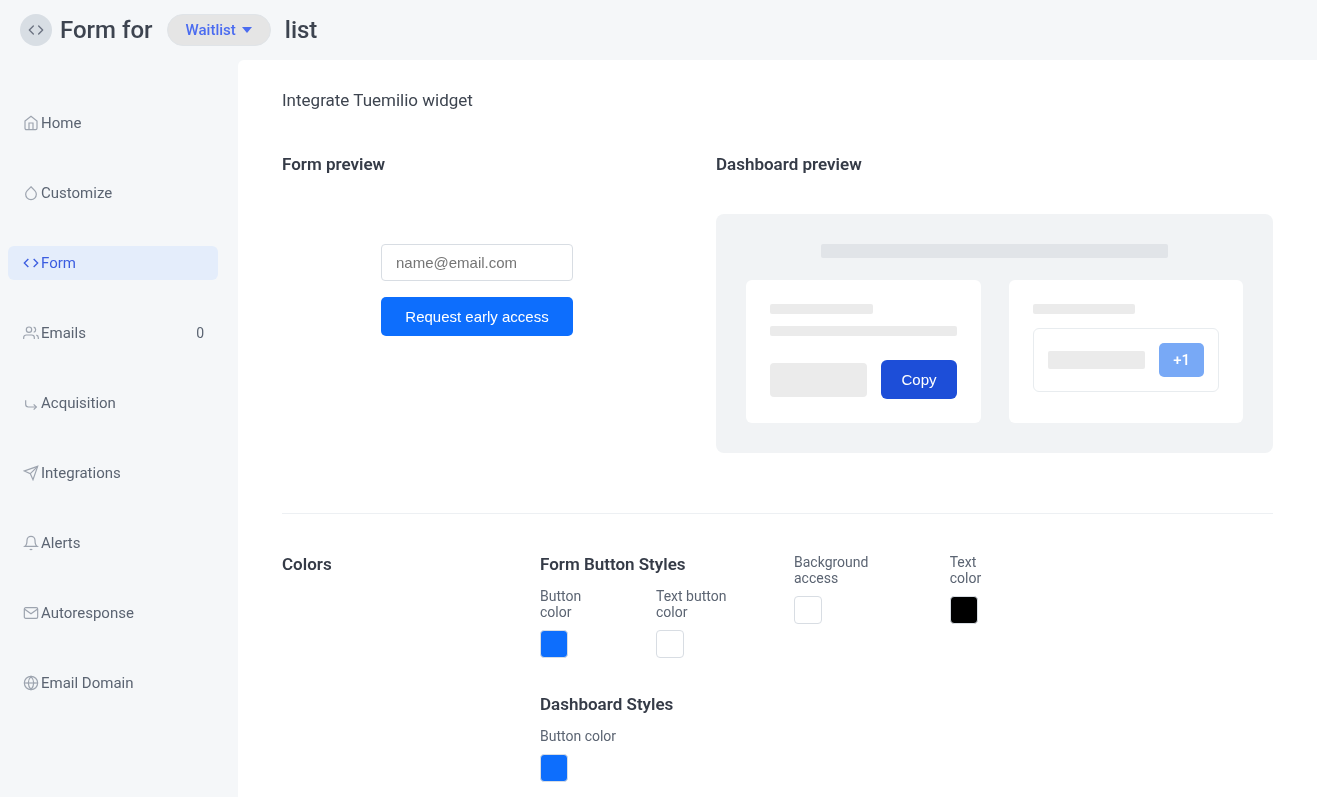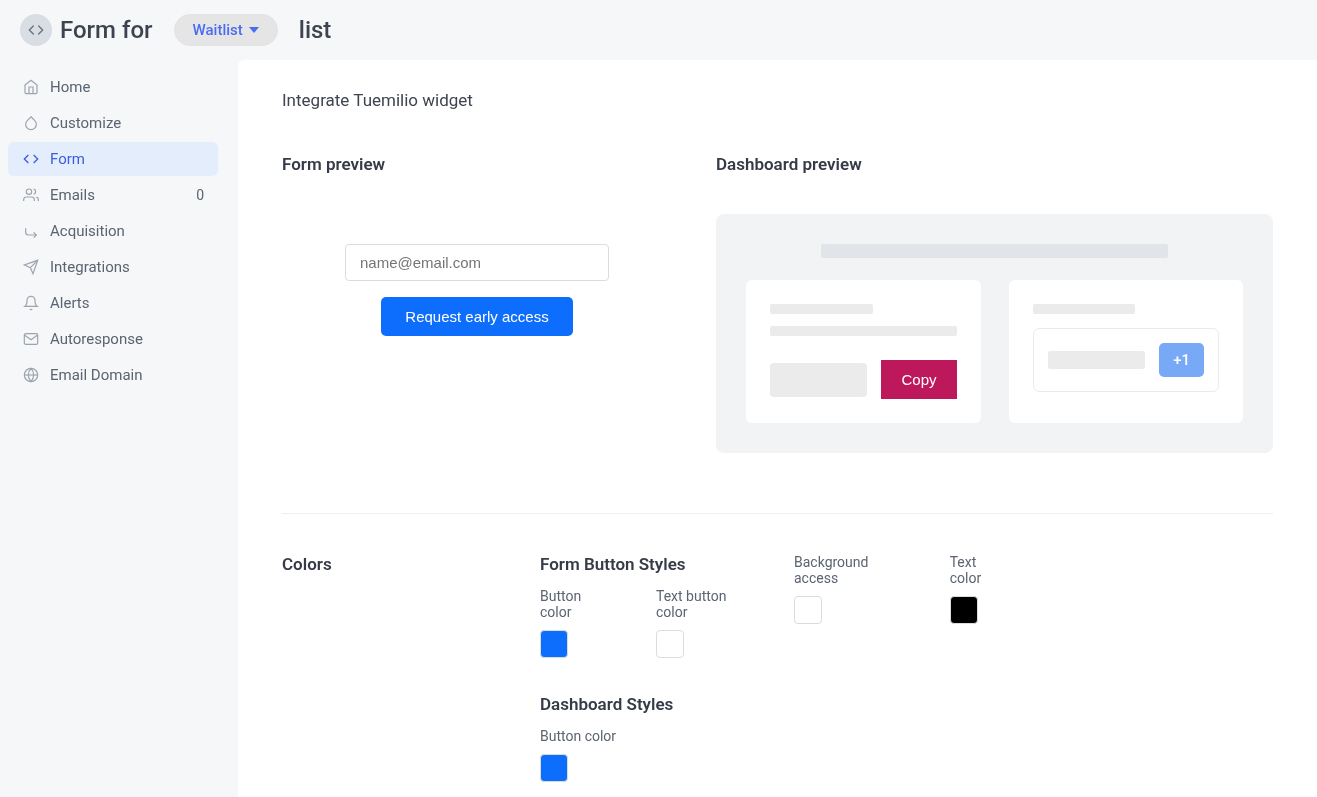--- a/index.html
+++ b/index.html
@@ -31,21 +31,21 @@
       justify-content: center;
       color: #6b7280;
     }
     
     .header-title {
       font-size: 24px;
       font-weight: 500;
       color: #3d4450;
       display: flex;
       align-items: center;
-      gap: 21px;
+      gap: 14px;
     }
     
     .dropdown-pill {
       border: 1px solid #e0e4e8;
       border-radius: 24px;
       padding: 6px 18px;
       font-size: 15px;
       color: #4b6cf0;
       display: inline-flex;
       align-items: center;
@@ -66,27 +66,28 @@
     
     .sidebar {
       width: 226px;
       padding: 10px 8px;
       flex-shrink: 0;
     }
     
     .sidebar-item {
       display: flex;
       align-items: center;
-      gap: 10px;
+      gap: 1px;
       padding: 8px 14px;
       border-radius: 6px;
       font-size: 15px;
       color: #5b6472;
       cursor: pointer;
       margin-bottom: 2px;
+      margin-top: 36px;
     }
     
     .sidebar-item.active {
       background: #e4edfb;
       color: #3b5de0;
     }
     
     .sidebar-item.active .sidebar-icon {
       color: #3b5de0;
     }
@@ -149,21 +150,21 @@
     
     .form-block {
       display: flex;
       flex-direction: column;
       align-items: center;
       gap: 16px;
       padding-top: 30px;
     }
     
     .email-input {
-      width: 264px;
+      width: 192px;
       padding: 9px 14px;
       border: 1px solid #d8dde3;
       border-radius: 4px;
       font-size: 15px;
       color: #3d4450;
       background: #fff;
     }
     
     .primary-button {
       background: #0d6efd;
@@ -219,25 +220,25 @@
     }
     
     .skel-input {
       background: #ebebeb;
       height: 34px;
       flex: 1;
       border-radius: 4px;
     }
     
     .copy-btn {
-      background: #be185d;
+      background: #1d4ed8;
       color: #fff;
       border: none;
       padding: 11px 20px;
-      border-radius: 0;
+      border-radius: 6px;
       font-size: 15px;
       cursor: pointer;
     }
     
     .referral-block {
       background: #fff;
       border: 1px solid #e8ecef;
       border-radius: 6px;
       padding: 14px;
       display: flex;

